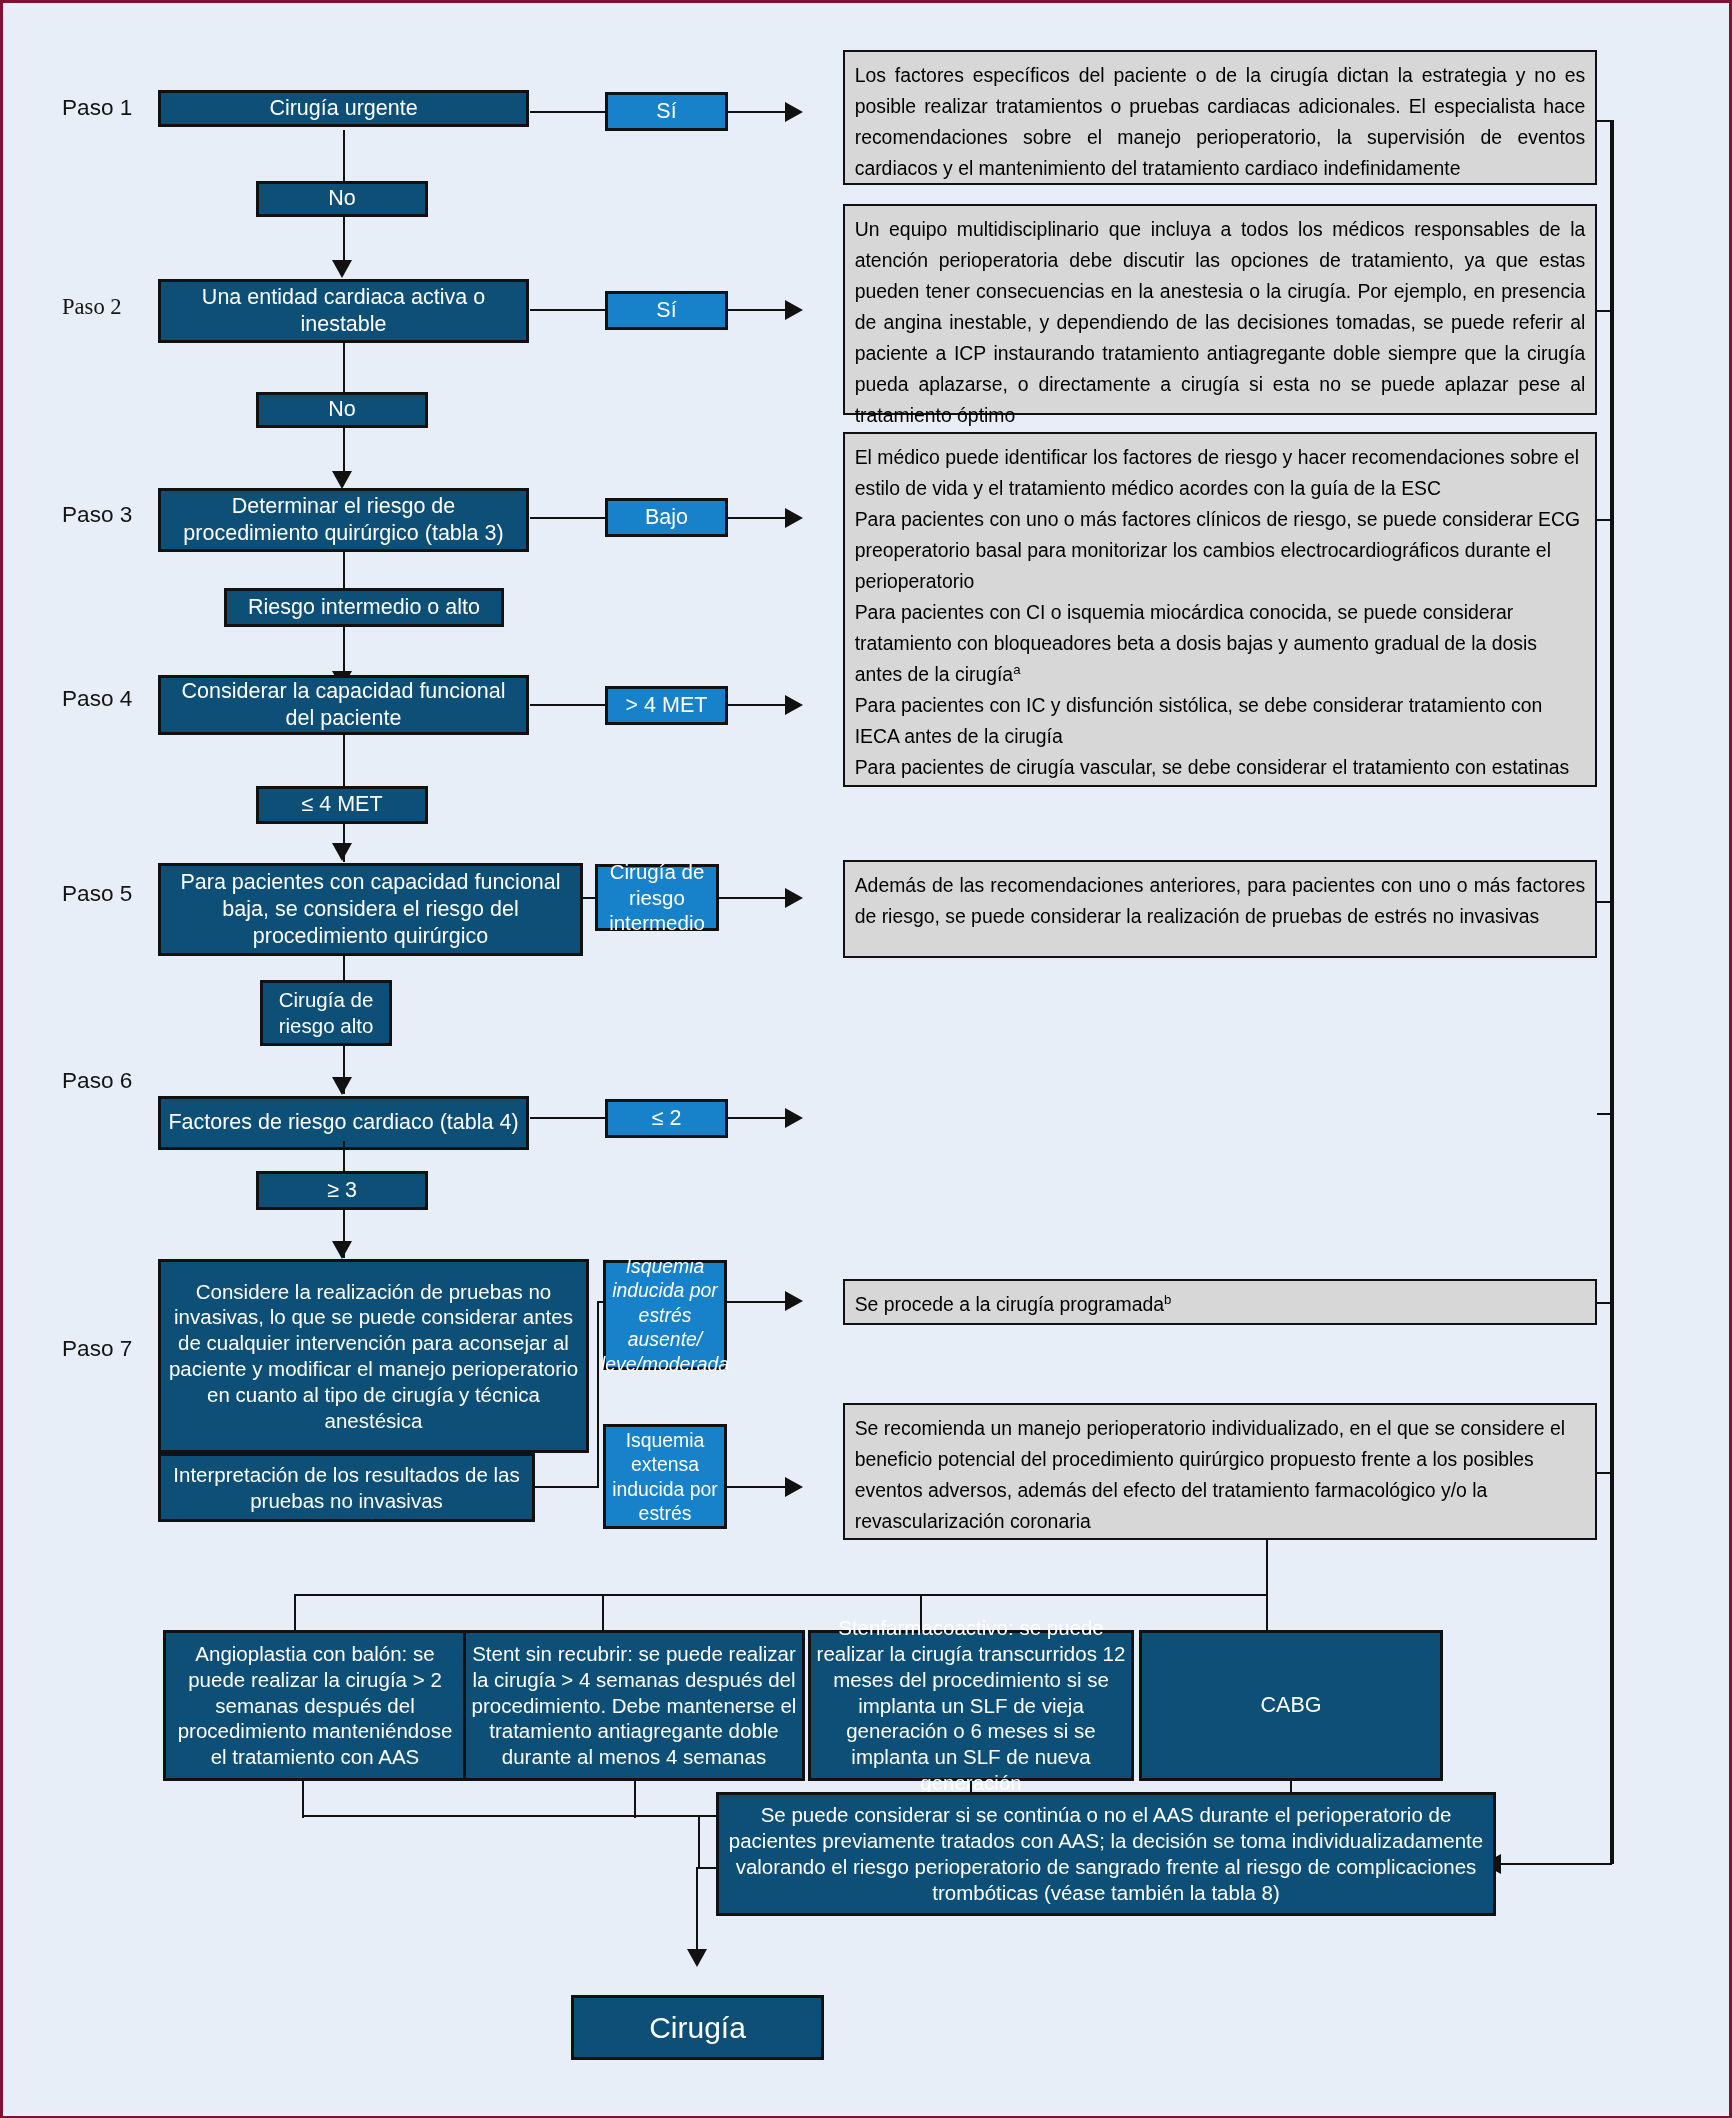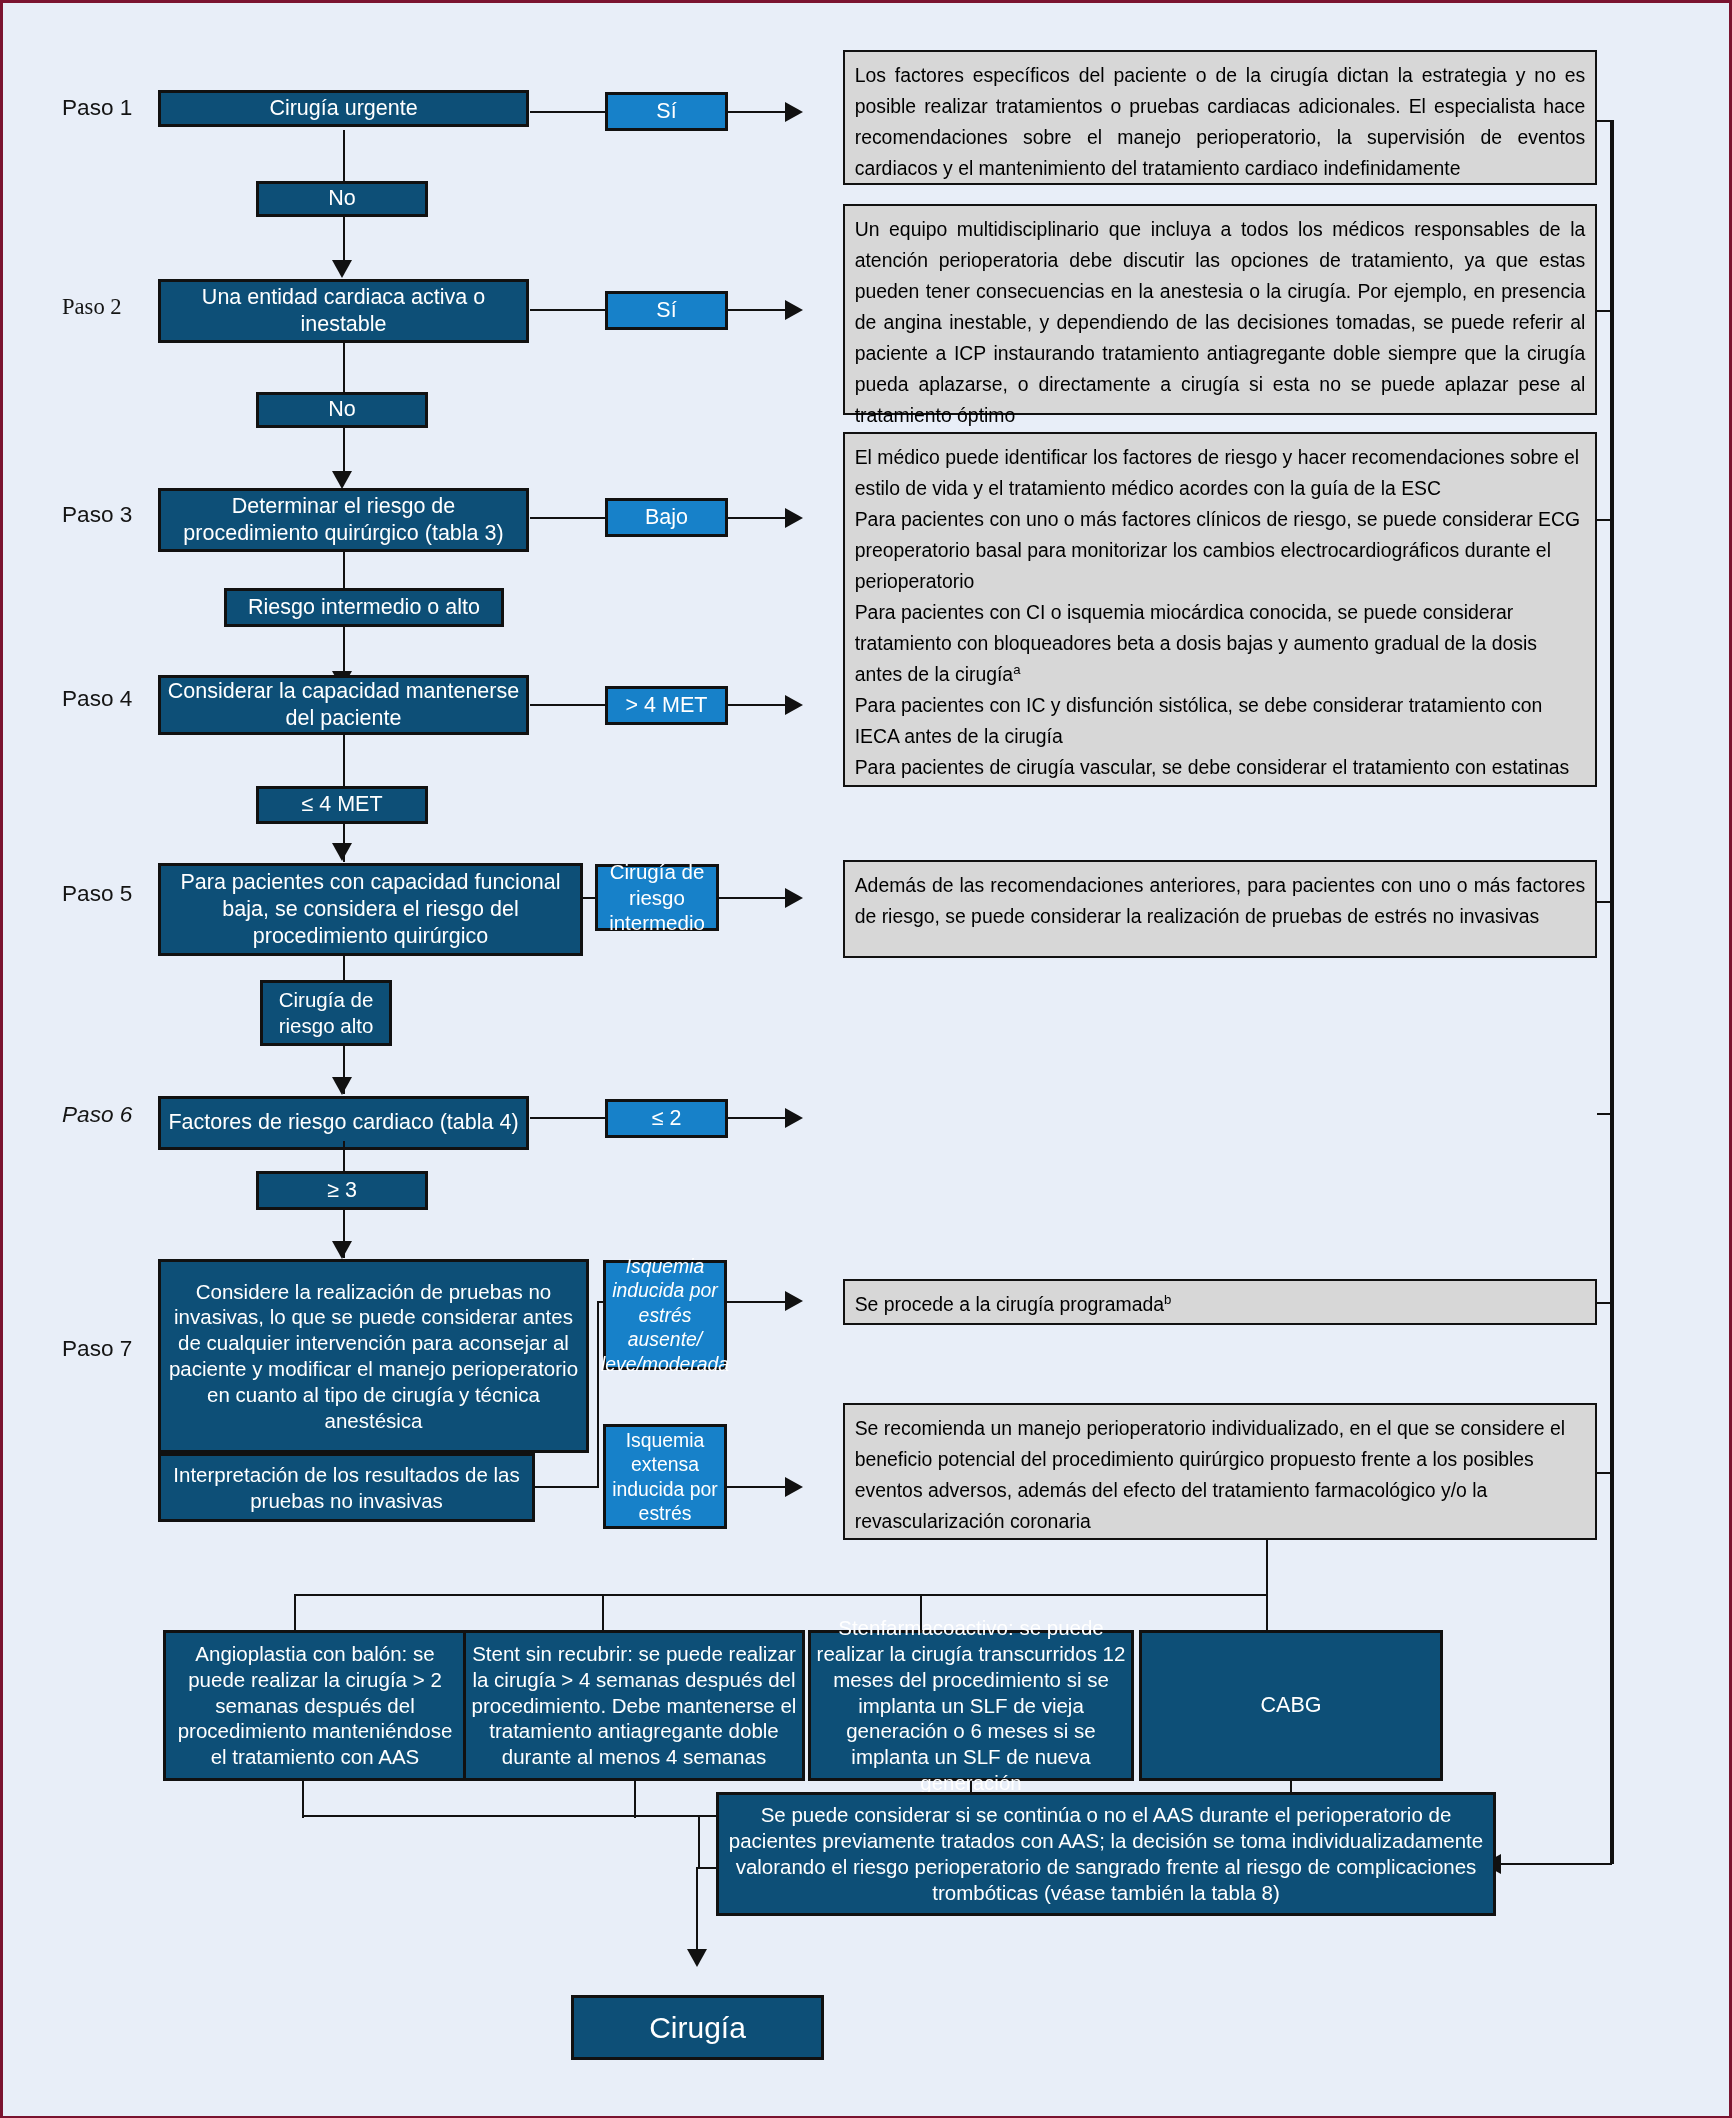--- a/index.html
+++ b/index.html
@@ -89,21 +89,21 @@
 </head>
 <body>
 
 <div id="page">
 
   <div class="step-label" style="left:59px;top:94px;">Paso 1</div>
   <div class="step-label" style="left:59px;top:293px;font-family:Liberation Serif, serif;">Paso 2</div>
   <div class="step-label" style="left:59px;top:501px;">Paso 3</div>
   <div class="step-label" style="left:59px;top:685px;">Paso 4</div>
   <div class="step-label" style="left:59px;top:880px;">Paso 5</div>
-  <div class="step-label" style="left:59px;top:1101px;font-style:italic;">Paso 6</div>
+  <div class="step-label" style="left:59px;top:1067px;">Paso 6</div>
   <div class="step-label" style="left:59px;top:1335px;">Paso 7</div>
 
   <div class="node dark-box fs40" style="left:155px;top:87px;width:371px;height:37px;">Cirugía urgente</div>
 
   <div class="hline" style="left:527px;top:108px;width:75px;"></div>
   <div class="node light-box fs40" style="left:602px;top:89px;width:123px;height:39px;">Sí</div>
   <div class="hline" style="left:725px;top:108px;width:59px;"></div>
   <div class="arrow-right" style="left:782px;top:99px;"></div>
 
   <div class="vline" style="left:340px;top:127px;height:51px;"></div>
@@ -128,21 +128,21 @@
   <div class="hline" style="left:527px;top:514px;width:75px;"></div>
   <div class="node light-box fs40" style="left:602px;top:495px;width:123px;height:39px;">Bajo</div>
   <div class="hline" style="left:725px;top:514px;width:59px;"></div>
   <div class="arrow-right" style="left:782px;top:505px;"></div>
 
   <div class="vline" style="left:340px;top:548px;height:51px;"></div>
   <div class="node dark-box fs40" style="left:221px;top:585px;width:280px;height:39px;">Riesgo intermedio o alto</div>
   <div class="vline" style="left:340px;top:624px;height:51px;"></div>
   <div class="arrow-down" style="left:329px;top:668px;"></div>
 
-  <div class="node dark-box fs40" style="left:155px;top:672px;width:371px;height:60px;">Considerar la capacidad mantenerse del paciente</div>
+  <div class="node dark-box fs40" style="left:155px;top:672px;width:371px;height:60px;">Considerar la capacidad funcional del paciente</div>
 
   <div class="hline" style="left:527px;top:701px;width:75px;"></div>
   <div class="node light-box fs40" style="left:602px;top:683px;width:123px;height:39px;">&gt; 4 MET</div>
   <div class="hline" style="left:725px;top:701px;width:59px;"></div>
   <div class="arrow-right" style="left:782px;top:692px;"></div>
 
   <div class="vline" style="left:340px;top:732px;height:54px;"></div>
   <div class="node dark-box fs40" style="left:253px;top:783px;width:172px;height:38px;">≤ 4 MET</div>
   <div class="vline" style="left:340px;top:821px;height:38px;"></div>
   <div class="arrow-down" style="left:329px;top:840px;"></div>

